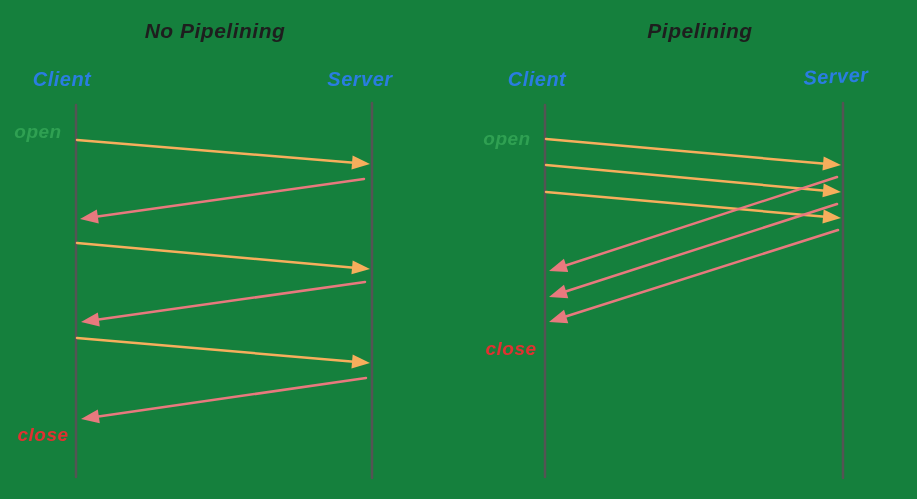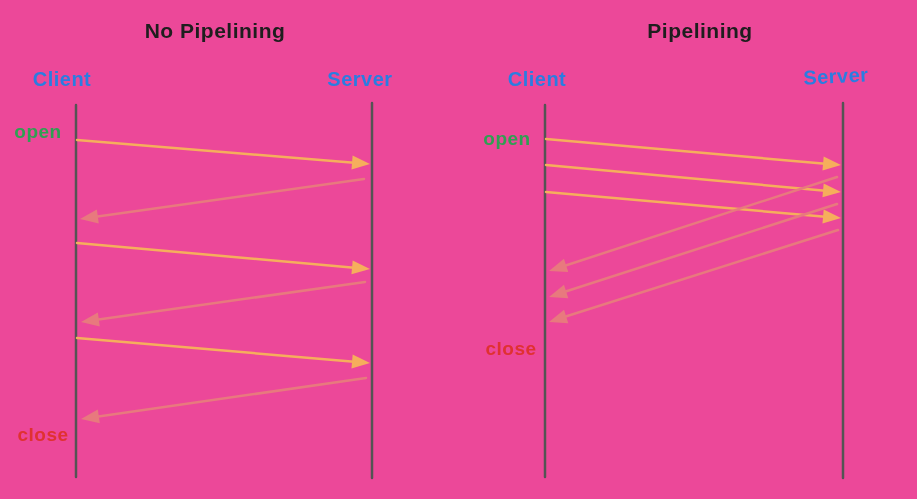--- a/index.html
+++ b/index.html
@@ -4,22 +4,23 @@
 <style>
   html, body {
     margin: 0;
     padding: 0;
     background: #ffffff;
   }
   .canvas {
     position: relative;
     width: 917px;
     height: 499px;
-    background: #ec4899;
+    background: #15803d;
     overflow: hidden;
+    font-style: italic;
   }
   svg {
     display: block;
   }
   svg text {
     font-family: "Liberation Sans", sans-serif;
     font-weight: 600;
   }
   .title-text {
     font-size: 21px;

